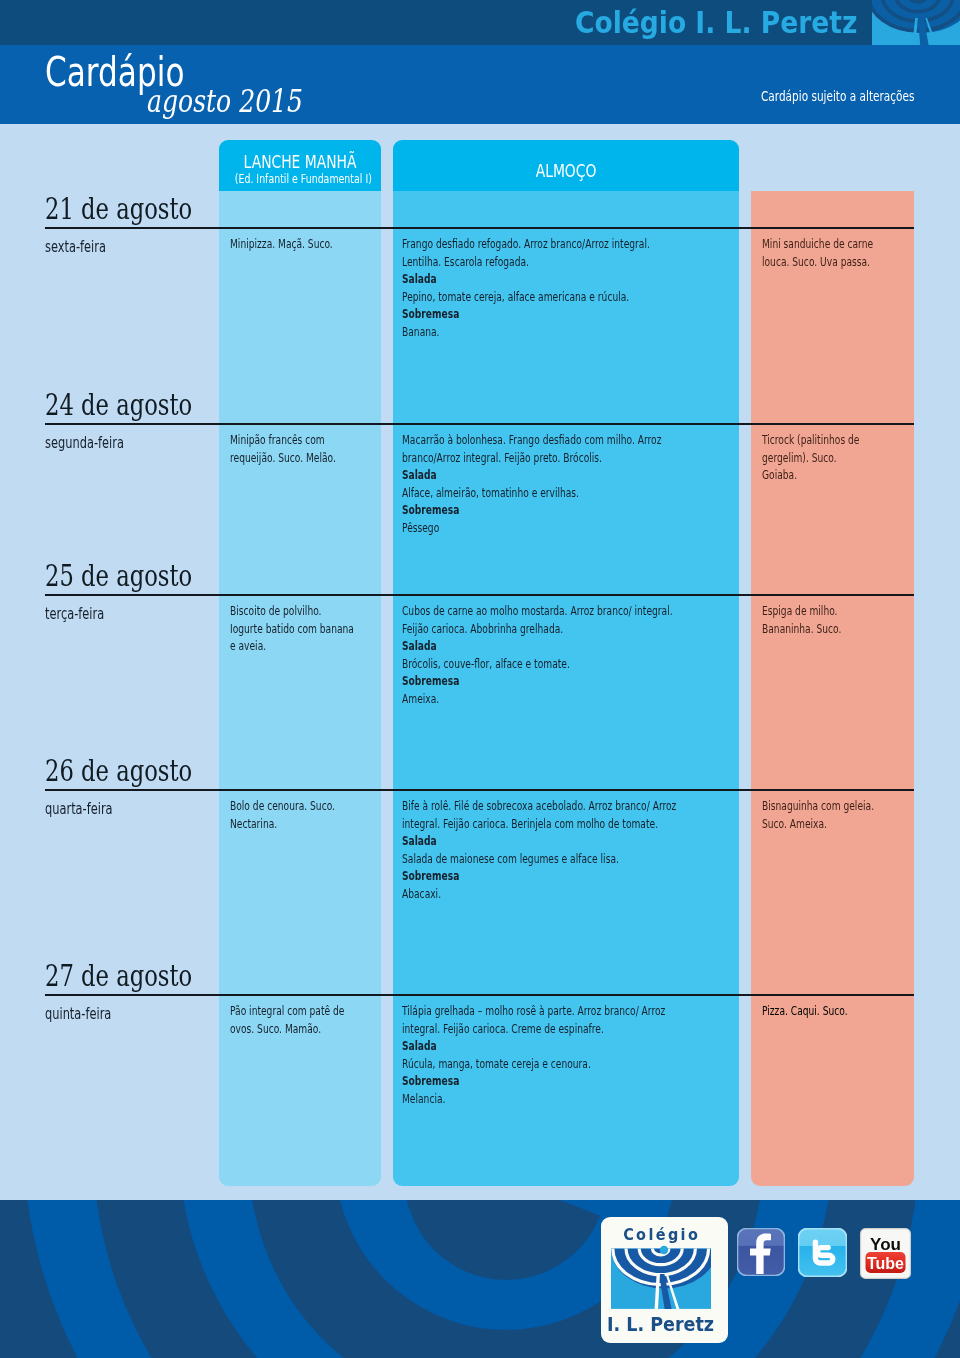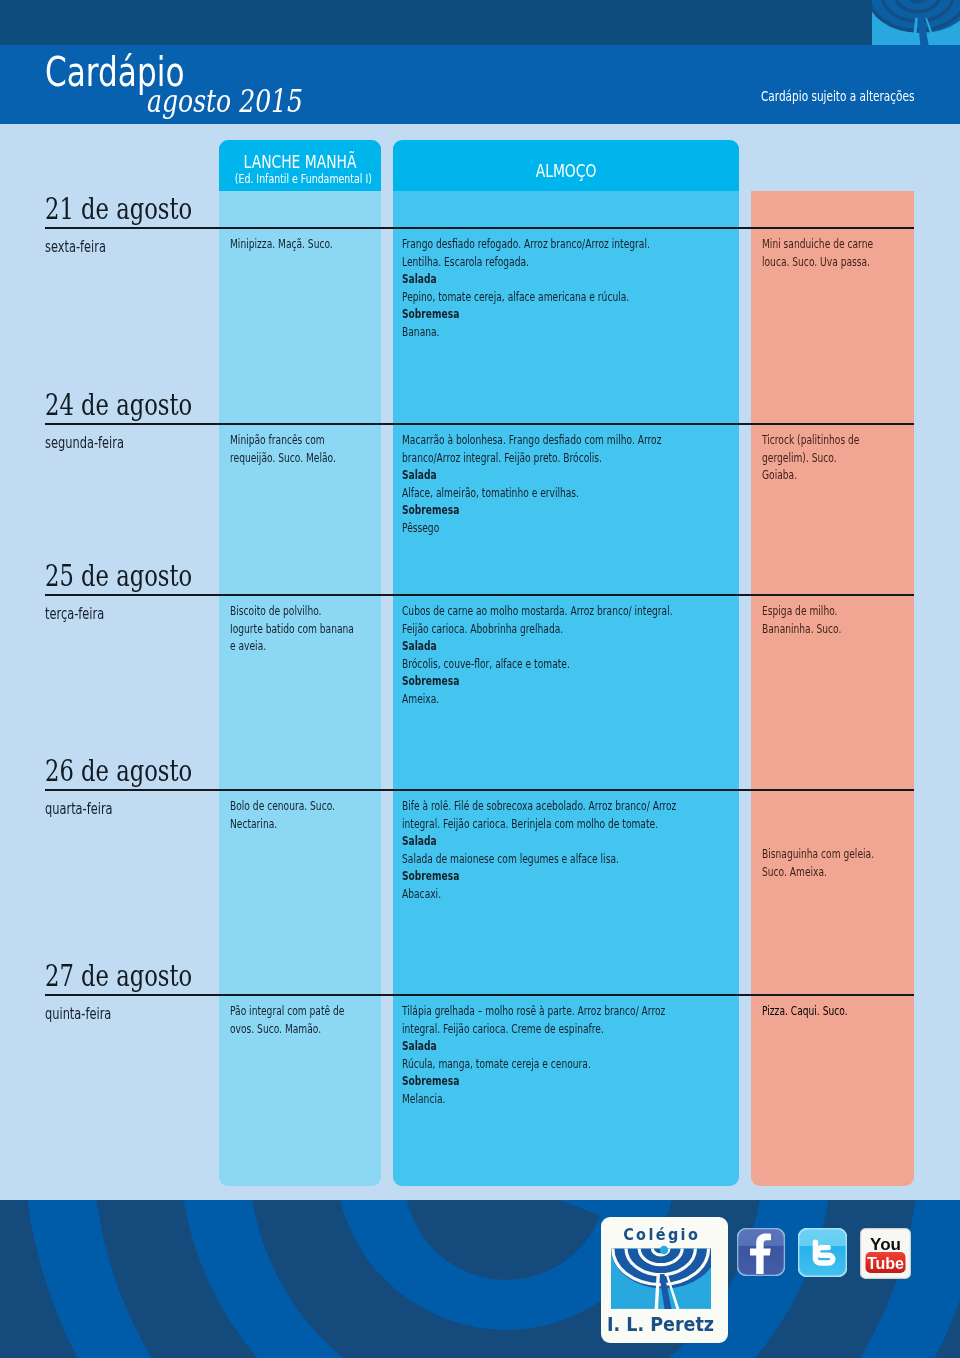--- a/index.html
+++ b/index.html
@@ -63,20 +63,21 @@
   .social{position:absolute;top:1228px;width:54px;height:54px;border-radius:10px;}
 </style>
 </head>
 <body>
 
 <div class="page">
   <div class="navy"></div>
   <div class="bluebar"></div>
   <div class="body-bg"></div>
 
+  <div class="brandtext">Colégio I. L. Peretz</div>
   <div class="logotile">
     <svg width="88" height="45" viewBox="0 0 88 45">
       <rect x="0" y="0" width="88" height="45" fill="#29a8e0"></rect>
       <g transform="translate(49,-4)">
         <path fill="#0b60a5" d="M-52,-1 L-52,0 A52,37 0 0 0 52,0 L52,-1 Z"></path>
         <path fill="none" stroke="#134f84" stroke-width="3.6" d="M5.0,0 A5.0,3.6 0 0 1 -11.7,0 A11.7,8.3 0 0 1 18.4,0
              A18.4,13.1 0 0 1 -25.1,0 A25.1,17.9 0 0 1 31.8,0
              A31.8,22.6 0 0 1 -38.5,0 A38.5,27.4 0 0 1 45.2,0
              A45.2,32.2 0 0 1 -51.9,0"></path>
         <path fill="#0b60a5" d="M-3.0,22 L2.8,22 L7.6,49 L-0.8,49 Z"></path>
@@ -176,21 +177,21 @@
         <div>Nectarina.</div>
       </div>
       <div class="cell" style="left: 402px; width: 391.716px; top: 798px; color: rgb(22, 32, 43);">
         <div>Bife à rolê. Filé de sobrecoxa acebolado.  Arroz branco/ Arroz</div>
         <div>integral. Feijão carioca. Berinjela com molho de tomate.</div>
         <div class="lbl">Salada</div>
         <div>Salada de maionese com legumes e alface lisa.</div>
         <div class="lbl">Sobremesa</div>
         <div>Abacaxi.</div>
       </div>
-      <div class="cell" style="left: 762px; width: 166.864px; top: 798px; color: rgb(61, 31, 22); margin-top: 48px;">
+      <div class="cell" style="left: 762px; width: 166.864px; top: 798px; color: rgb(61, 31, 22);">
         <div>Bisnaguinha com geleia.</div>
         <div>Suco. Ameixa.</div>
       </div>
       <div class="datename" style="top: 958px;">27 de agosto</div>
       <div class="rule" style="top: 994px;"></div>
       <div class="weekday" style="top: 1005px;">quinta-feira</div>
       <div class="cell" style="left: 230px; width: 168.047px; top: 1003px; color: rgb(22, 32, 43);">
         <div>Pão integral com patê de</div>
         <div>ovos.  Suco. Mamão.</div>
       </div>

